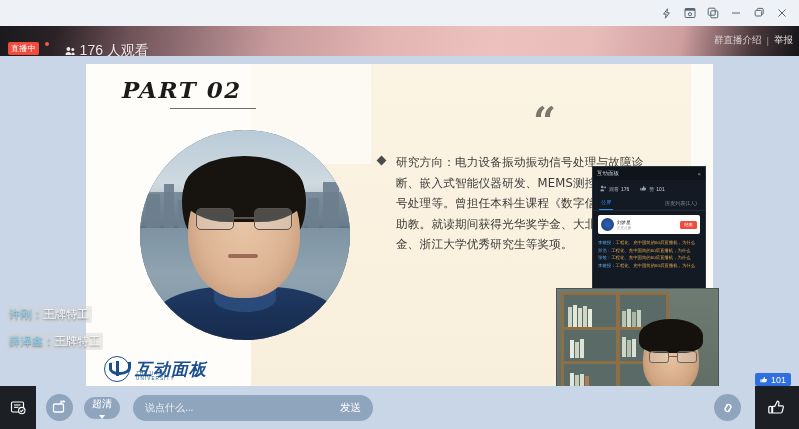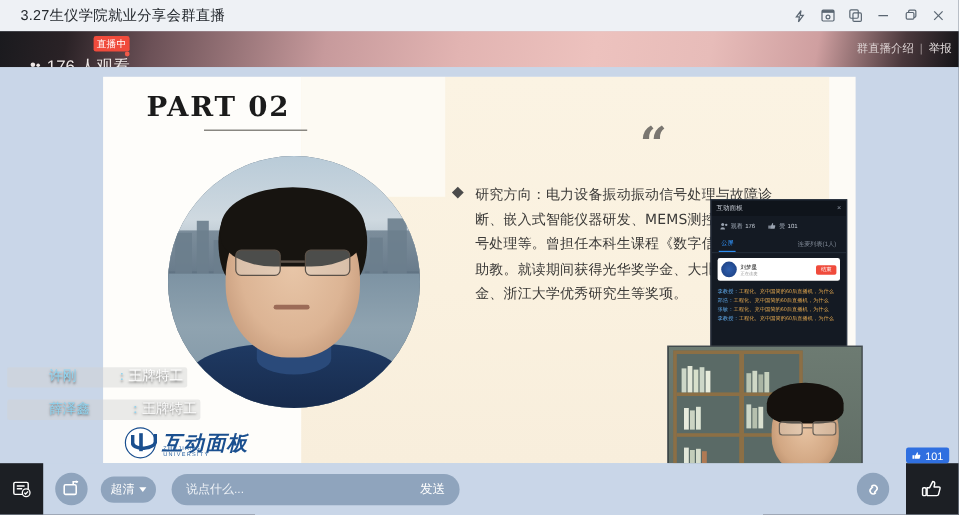--- a/index.html
+++ b/index.html
@@ -46,21 +46,21 @@
     position: absolute; left: 0; top: 26px;
     width: 799px; height: 30px;
     background: linear-gradient(100deg,#1a1a1e 0%,#2a2226 7%,#6c5157 16%,#c79a9c 34%,#e2b4b2 48%,#edc2be 62%,#e7bcb9 74%,#cf9fa0 85%,#4a383c 94%,#141418 100%);
     overflow: hidden;
   }
   .sh-left { position: absolute; left: 8px; top: 1px; }
   .sh-room {
     font-size: 10.5px; color: #e9e4e4; letter-spacing: .3px;
     text-shadow: 0 1px 1px rgba(0,0,0,.35);
   }
-  .sh-meta { display: flex; align-items: flex-end; margin-top: 3px; flex-direction: column; }
+  .sh-meta { display: flex; align-items: flex-start; margin-top: 15px; }
   .live-badge {
     background: #f04b3c; color: #fff;
     font-size: 8px; line-height: 11px;
     padding: 1px 3px; border-radius: 2px;
     letter-spacing: .2px;
   }
   .live-dot {
     width: 4px; height: 4px; border-radius: 50%;
     background: #f05b4a; margin-left: 6px;
   }
@@ -106,20 +106,21 @@
     position: absolute; left: 0; top: 0; width: 166px; height: 322px;
     background: #fefdfa;
   }
   .part-title {
     position: absolute; left: 36px; top: 12px;
     font-family: "DejaVu Serif", "Liberation Serif", serif;
     font-weight: 700;
     font-size: 23px;
     letter-spacing: 1.5px;
     color: #1b1b1b;
+    font-style: italic;
   }
   .part-rule {
     position: absolute; left: 84px; top: 44px;
     width: 86px; height: 1.4px; background: #6d6a64;
   }
   .quote-mark {
     position: absolute; left: 447px; top: 37px;
     font-family: "DejaVu Serif","Liberation Serif",serif;
     font-size: 40px; font-weight: 700; color: #7a7670;
     line-height: 1;
@@ -337,21 +338,21 @@
     margin: 0 0 8px 6px;
     font-size: 11.4px;
     line-height: 15px;
     white-space: nowrap;
     padding: 1px 3px;
     border-radius: 2px;
     background: rgba(210,210,210,.45);
     color: #ffffff;
     text-shadow: 0 1px 2px rgba(0,0,0,.55);
   }
-  .chat-line .nick { color: #8fd4f0; margin-left: 32px; }
+  .chat-line .nick { color: #8fd4f0; }
   .chat-row { display:block; }
 
   
   .bottombar {
     position: absolute; left: 0; top: 386px;
     width: 799px; height: 43px;
     background: #c9d6e8;
     display: flex; align-items: center;
   }
   .bb-left-dark {
@@ -398,21 +399,20 @@
     display:flex; align-items:center; gap:3px;
     white-space: nowrap;
   }
 </style>
 </head>
 <body>
 
 <div class="app">
 
   <div class="titlebar">
-    <div class="titlebar-title">3.27生仪学院就业分享会群直播</div>
     <div class="titlebar-ctrls">
       <div class="tb-btn">
         <svg width="11" height="11" viewBox="0 0 11 11">
             <path d="M6.5 0.8 L2.6 6.1 H5.2 L4.4 10.2 L8.4 4.8 H5.8 Z" fill="none" stroke="#5a6672" stroke-width="1"></path>
           </svg>
       </div>
       <div class="tb-btn">
         <svg width="12" height="12" viewBox="0 0 12 12">
             <rect x="1" y="1.5" width="10" height="9" rx="1" fill="none" stroke="#5a6672" stroke-width="1"></rect>
             <rect x="1" y="1.5" width="10" height="2.2" fill="#5a6672"></rect>
@@ -626,21 +626,21 @@
     </div>
 
     <div style="margin-left:46px;" class="circ-btn">
       <svg width="15" height="15" viewBox="0 0 15 15">
           <rect x="1.5" y="4" width="10" height="8" rx="1.2" fill="none" stroke="#fff" stroke-width="1.3"></rect>
           <path d="M9 4 V1.5 h4" fill="none" stroke="#fff" stroke-width="1.3"></path>
           <path d="M11.2 0.3 l2.2 1.2 l-2.2 1.2z" fill="#fff"></path>
         </svg>
     </div>
 
-    <div style="margin-left:11px;" class="quality-pill">
+    <div style="margin-left:11px;flex-direction:column;" class="quality-pill">
       <span>超清</span>
       <span class="caret"></span>
     </div>
 
     <div style="margin-left:13px;" class="chat-input">
       <span class="ph">说点什么...</span>
       <span class="send">发送</span>
     </div>
 
     <div class="bb-right">

